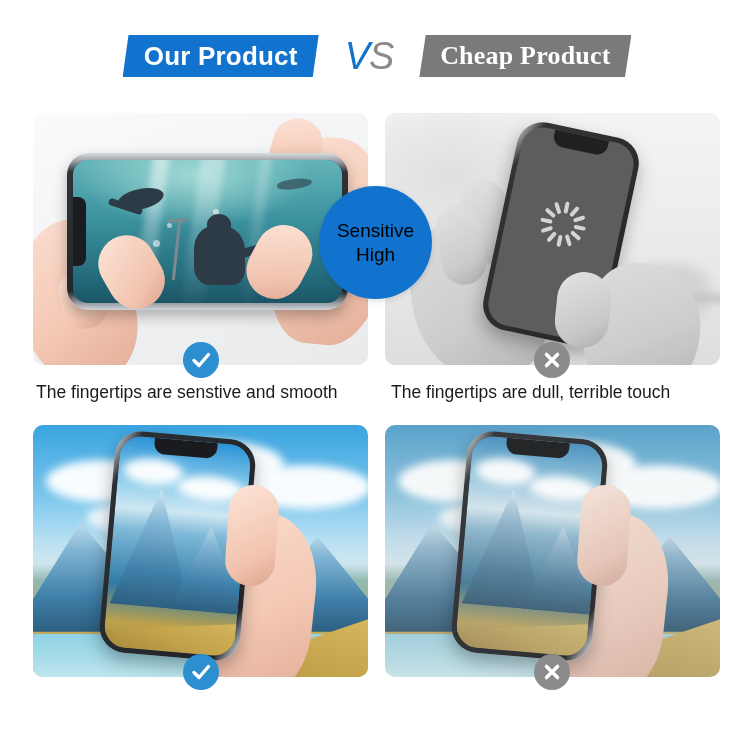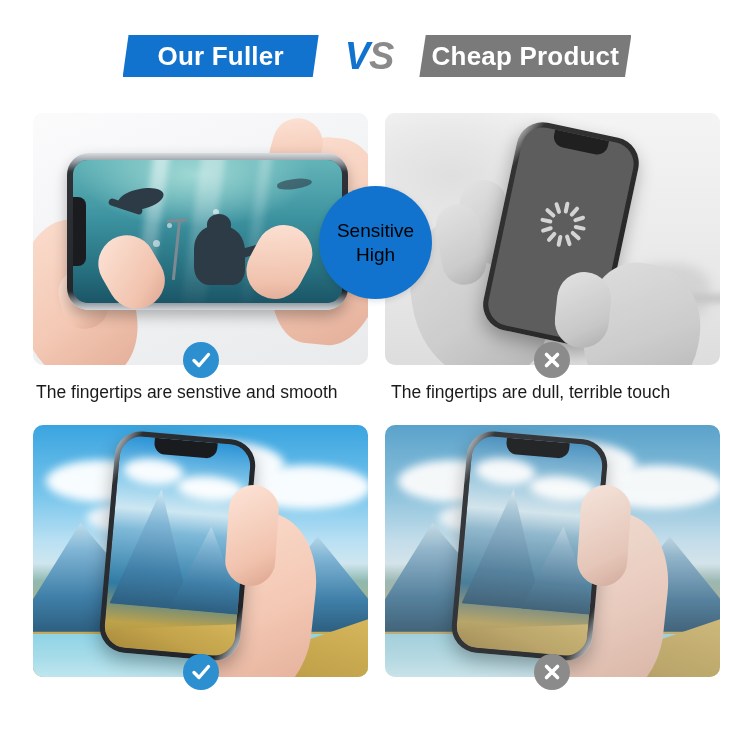--- a/index.html
+++ b/index.html
@@ -46,24 +46,25 @@
     width: 196px;
     margin-left: 4px;
     padding: 0 8px;
     clip-path: polygon(3% 0, 100% 0, 97% 100%, 0% 100%);
   }
   .banner-cheap {
     background: #7a7a7a;
     width: 212px;
     padding: 0 8px;
     clip-path: polygon(3% 0, 100% 0, 97% 100%, 0% 100%);
+    font-family: Liberation Serif, serif;
   }
   .vs {
     font-size: 38px;
-    font-weight: bold;
+    font-weight: normal;
     font-style: italic;
     margin: 0 26px;
     letter-spacing: -1px;
     line-height: 1;
   }
   .vs .v { color: #1173ce; }
   .vs .s { color: #8a8a8a; }
 
   
   .panel {
@@ -312,21 +313,21 @@
   .c-bl { left: 36px;  top: 694px; }
   .c-br { left: 391px; top: 694px; }
 </style>
 </head>
 <body>
 
 <div class="page">
 
   <div class="header">
     <div class="banner banner-ours">
-      <span>Our Fuller</span>
+      <span>Our Product</span>
     </div>
     <div class="vs">
       <span class="v">V</span><span class="s">S</span>
     </div>
     <div class="banner banner-cheap">
       <span>Cheap Product</span>
     </div>
   </div>
 
   <div class="panel p-tl">

